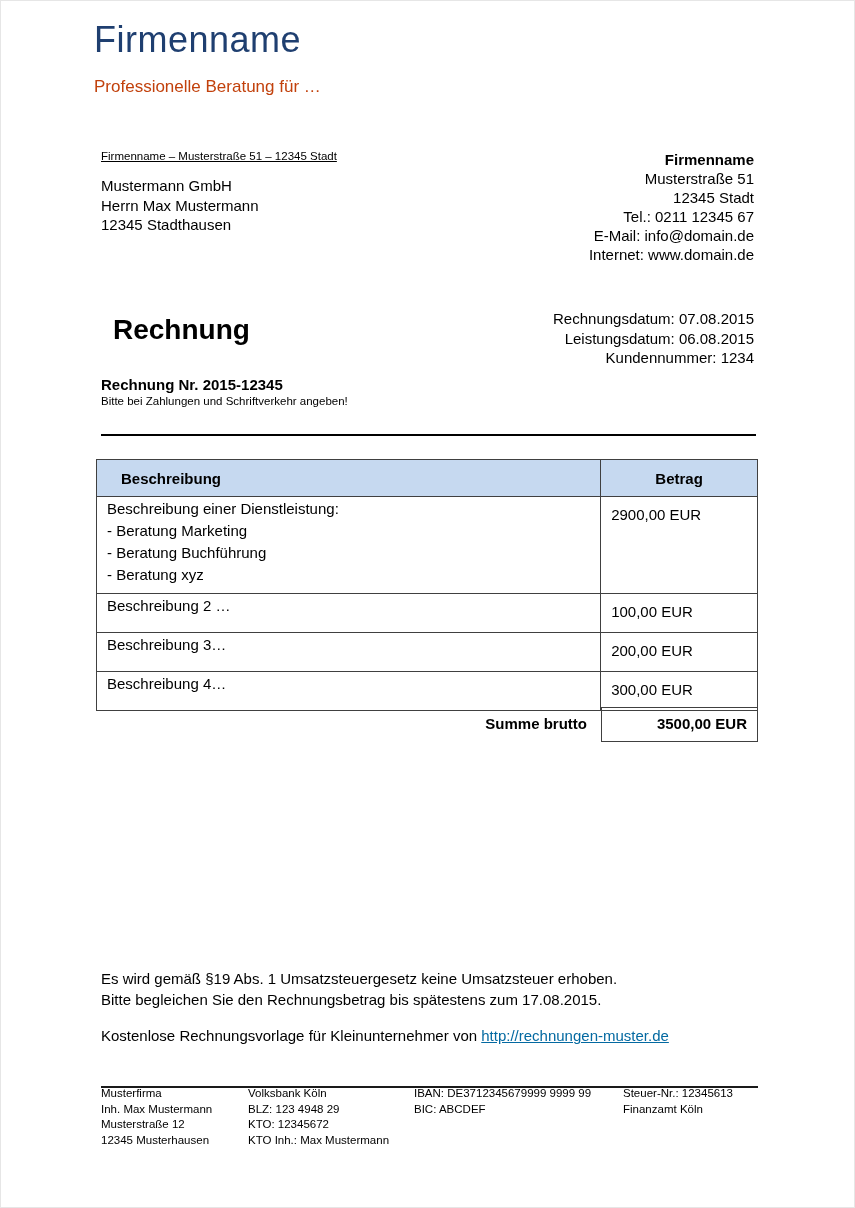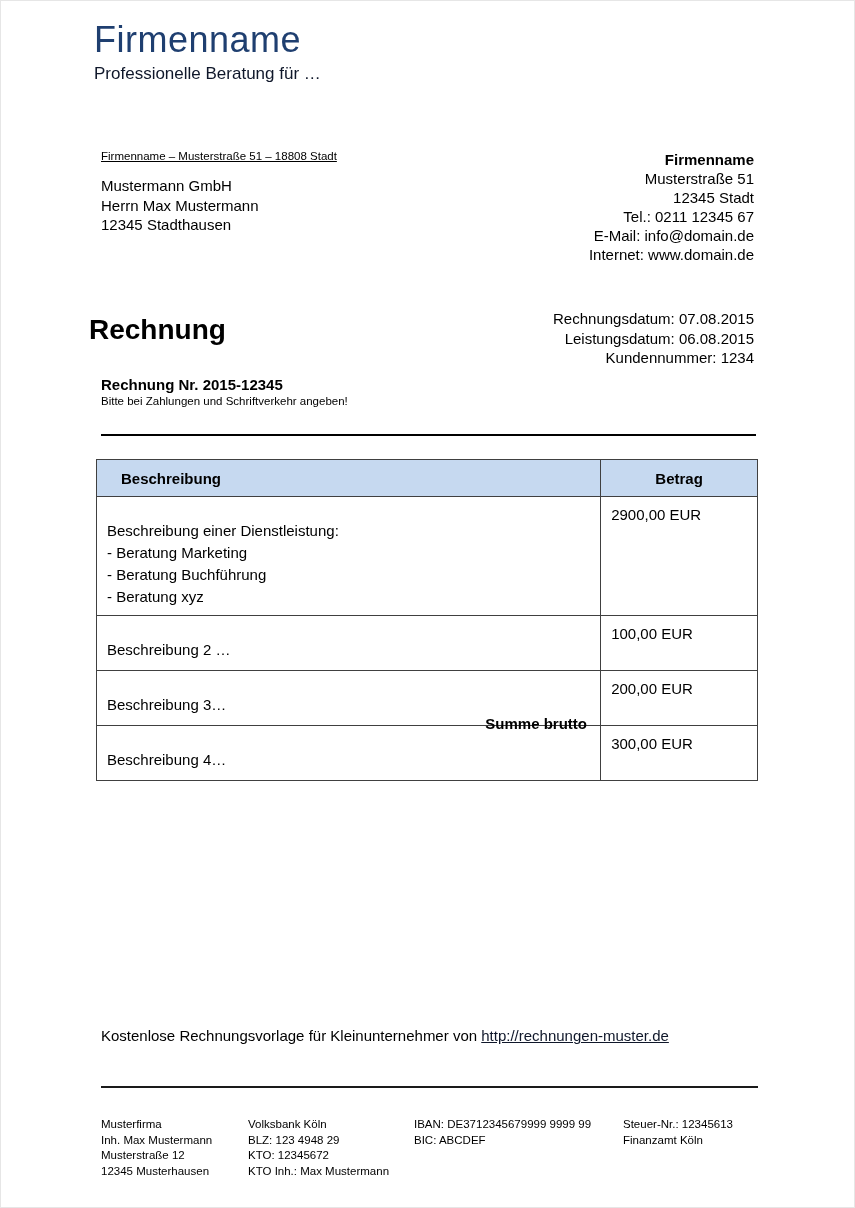--- a/index.html
+++ b/index.html
@@ -18,43 +18,43 @@
   .brand { position: absolute; left: 93px; top: 18px; }
   .brand-name {
     font-size: 36px;
     line-height: 42px;
     color: #1f3f70;
     letter-spacing: 0.5px;
   }
   .brand-tagline {
     font-size: 17px;
     line-height: 22px;
-    color: #0f172a;
-    margin-top: 2px;
+    color: #c2410c;
+    margin-top: 15px;
   }
   
   .sender-line {
     position: absolute; left: 100px; top: 149px;
     font-size: 11.5px;
     text-decoration: underline;
   }
   .recipient {
     position: absolute; left: 100px; top: 175px;
     font-size: 15px; line-height: 19.5px;
   }
   .company-block {
     position: absolute; right: 100px; top: 149px;
     text-align: right;
     font-size: 15px; line-height: 19px;
   }
   .company-block .company-name { font-weight: bold; }
   .company-contact { margin-top: 0; }
   
   .doc-title {
-    position: absolute; left: 88px; top: 313px;
+    position: absolute; left: 112px; top: 313px;
     font-size: 28px; font-weight: bold;
   }
   .doc-meta {
     position: absolute; right: 100px; top: 308px;
     text-align: right;
     font-size: 15px; line-height: 19.5px;
   }
   .invoice-number {
     position: absolute; left: 100px; top: 375px;
     font-size: 15px; font-weight: bold;
@@ -83,21 +83,21 @@
   .invoice-table th {
     background: #c6d9f0;
     font-weight: bold;
     height: 36px;
     padding: 0 24px;
     vertical-align: middle;
   }
   .invoice-table th.th-desc { text-align: left; }
   .invoice-table th.th-amount { text-align: center; }
   .invoice-table td.desc-cell {
-    padding: 23px 10px 7px 10px;
+    padding: 1px 10px 7px 10px;
     line-height: 22px;
   }
   .invoice-table td.amount-cell {
     padding: 7px 10px 7px 10px;
     line-height: 22px;
   }
   .invoice-table tr.short-row td { height: 24px; }
   
   .total-row {
     position: absolute; left: 95px; top: 706px;
@@ -121,48 +121,48 @@
   
   .tax-notes {
     position: absolute; left: 100px; top: 967px;
     font-size: 15px; line-height: 21px;
   }
   .source-note {
     position: absolute; left: 100px; top: 1026px;
     font-size: 15px;
   }
   .source-note a {
-    color: #0f172a;
+    color: #0369a1;
     text-decoration: underline;
   }
   
   .footer-rule {
     position: absolute; left: 100px; top: 1085px;
     width: 657px; height: 2px; background: #1a1a1a;
   }
   .footer-col {
-    position: absolute; top: 1116px;
+    position: absolute; top: 1085px;
     font-size: 11.5px; line-height: 15.5px;
   }
   .footer-col-1 { left: 100px; width: 145px; }
   .footer-col-2 { left: 247px; width: 165px; }
   .footer-col-3 { left: 413px; width: 205px; }
   .footer-col-4 { left: 622px; width: 135px; }
 </style>
 </head>
 <body>
 
 <div class="page">
 
   <div class="brand">
     <div class="brand-name">Firmenname</div>
     <div class="brand-tagline">Professionelle Beratung für …</div>
   </div>
 
-  <div class="sender-line">Firmenname – Musterstraße 51 – 18808 Stadt</div>
+  <div class="sender-line">Firmenname – Musterstraße 51 – 12345 Stadt</div>
 
   <div class="recipient">
     <div>Mustermann GmbH</div>
     <div>Herrn Max Mustermann</div>
     <div>12345 Stadthausen</div>
   </div>
 
   <div class="company-block">
     <div class="company-name">Firmenname</div>
     <div>Musterstraße 51</div>
@@ -218,22 +218,27 @@
       </tr>
       <tr class="short-row">
         <td class="desc-cell">Beschreibung 4…</td>
         <td class="amount-cell">300,00 EUR</td>
       </tr>
     </tbody>
   </table>
 
   <div class="total-row">
     <div class="total-label">Summe brutto</div>
-  </div>
-
+    <div class="total-amount">3500,00 EUR</div>
+  </div>
+
+  <div class="tax-notes">
+    <div>Es wird gemäß §19 Abs. 1 Umsatzsteuergesetz keine Umsatzsteuer erhoben.</div>
+    <div>Bitte begleichen Sie den Rechnungsbetrag bis spätestens zum 17.08.2015.</div>
+  </div>
 
   <div class="source-note">
     <span>Kostenlose Rechnungsvorlage für Kleinunternehmer von </span><a href="#">http://rechnungen-muster.de</a>
   </div>
 
   <div class="footer-rule"></div>
 
   <div class="footer-col footer-col-1">
     <div>Musterfirma</div>
     <div>Inh. Max Mustermann</div>

